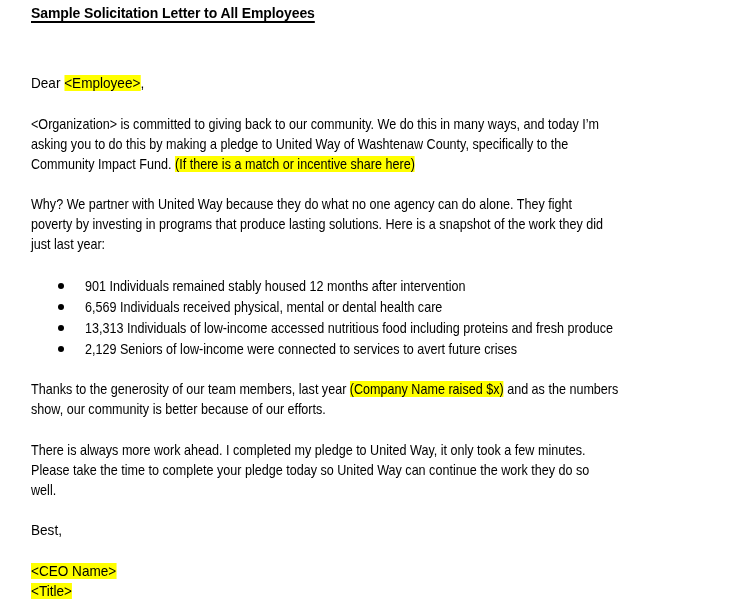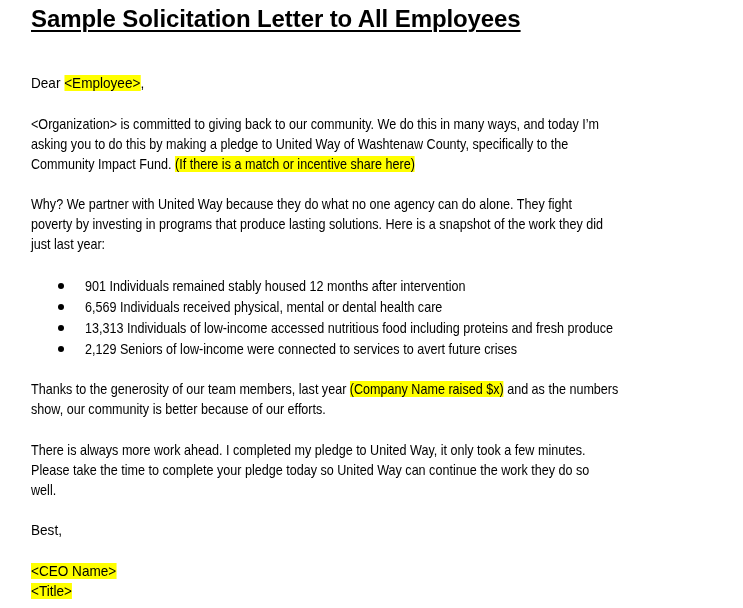--- a/index.html
+++ b/index.html
@@ -2,21 +2,21 @@
 <html><head>
   <meta charset="utf-8">
   <style>
     html, body { margin: 0; padding: 0; background: #ffffff; }
     body {
       width: 743px; height: 608px; overflow: hidden; position: relative;
       font-family: "Liberation Sans", sans-serif; color: #000000;
     }
     .title {
       position: absolute; left: 31px; top: 5px;
-      font-size: 24px; font-weight: bold; text-decoration: underline;
+      font-size: 14px; font-weight: bold; text-decoration: underline;
       text-decoration-thickness: 2px; text-underline-offset: 3px;
       white-space: nowrap; letter-spacing: -0.1px;
     }
     .line {
       position: absolute; left: 31px; font-size: 14.6px; line-height: 20px;
       white-space: nowrap; transform-origin: left center;
     }
     .hl { background: #ffff00; }
     .bullet-line { left: 85px; }
     .bullet {

